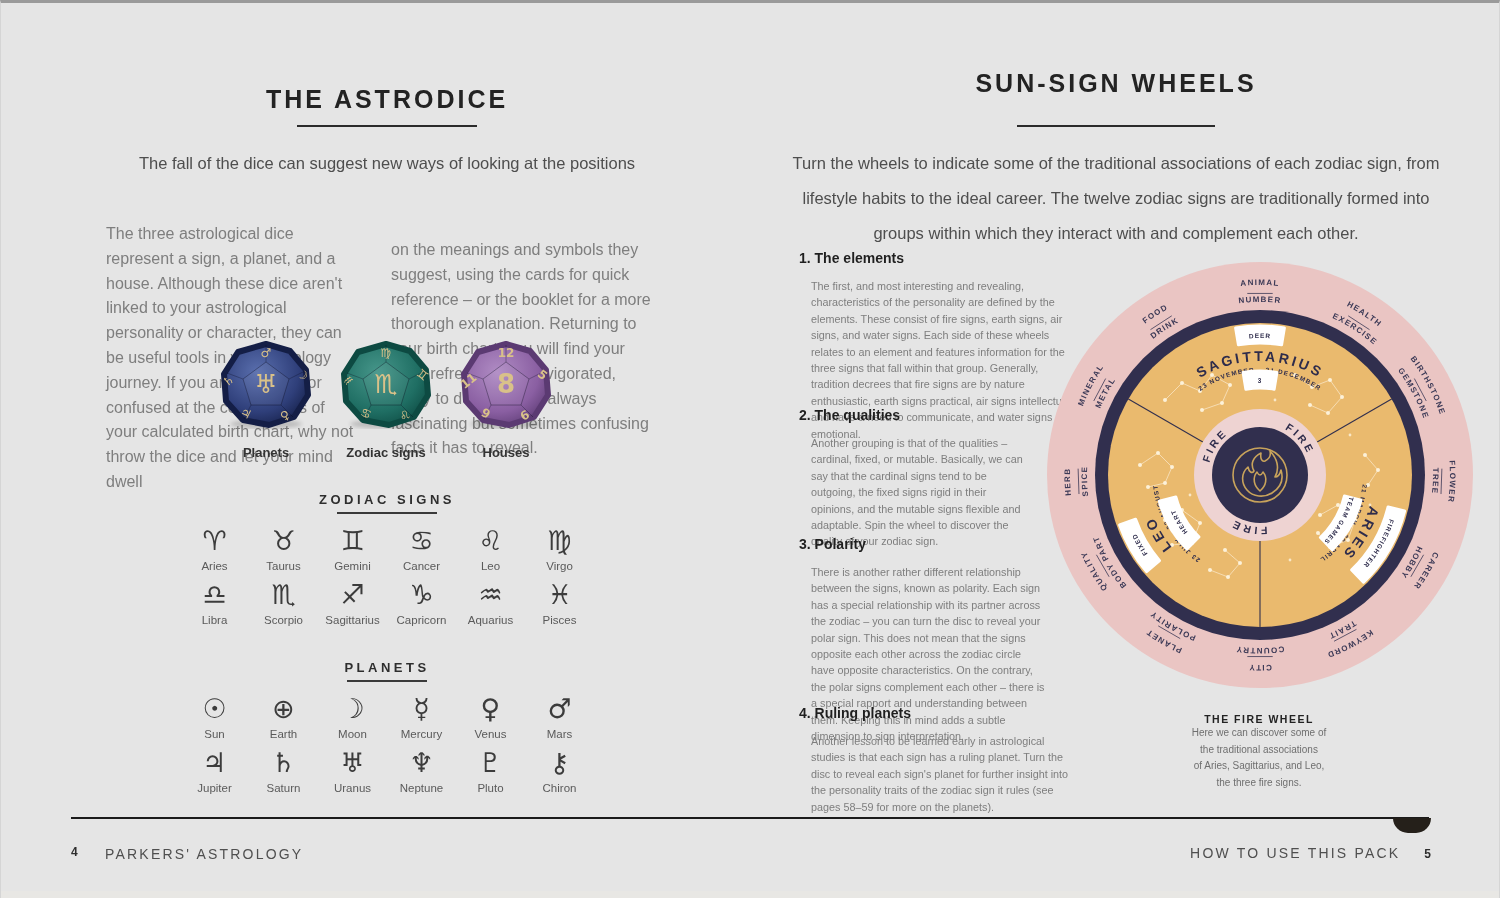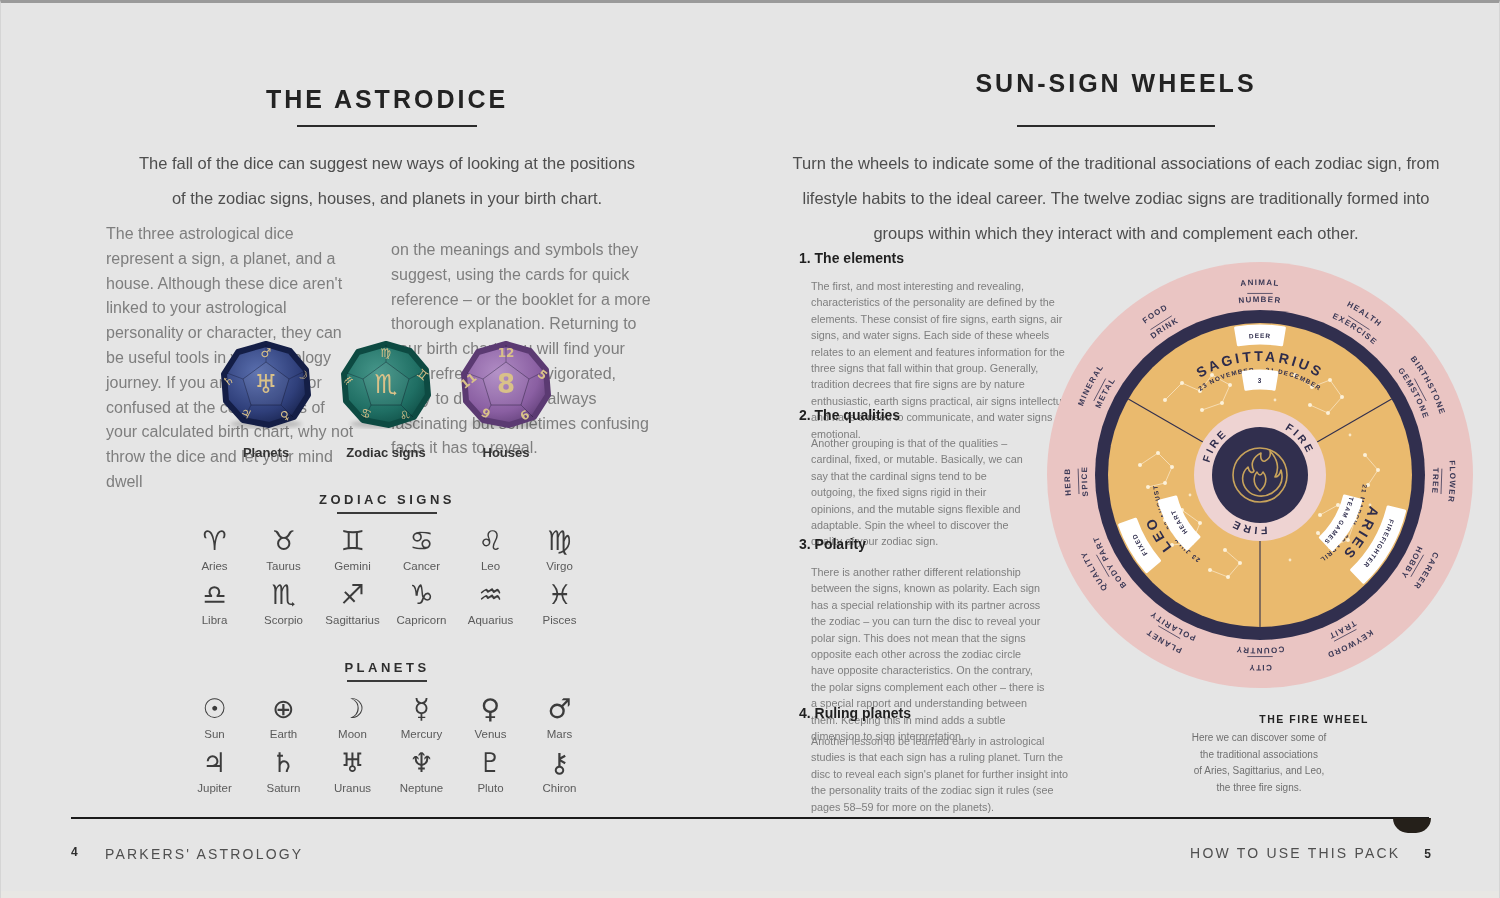--- a/index.html
+++ b/index.html
@@ -14,39 +14,38 @@
   .sec h3{font-size:14px;font-weight:700;color:#1f1f1f;margin:0 0 4px 0;}
   .sec p{margin:12px;font-size:10.8px;line-height:1.52;color:#7e7e7e;}
   .dice-row{display:flex;gap:28px;}
   .die-col{width:92px;text-align:center;}
   .die-label{font-size:13px;font-weight:700;color:#333;margin-top:12px;}
   .sym-head{font-size:13px;letter-spacing:3.5px;color:#2e2e2e;font-weight:600;text-align:center;}
   .sym-grid{display:grid;grid-template-columns:repeat(6,69px);row-gap:8px;}
   .sym-cell{text-align:center;}
   .sym-glyph{font-family:"DejaVu Sans",sans-serif;font-size:27px;line-height:30px;color:#3c3c3c;display:block;}
   .sym-label{font-size:11.5px;color:#5a5a5a;display:block;margin-top:4px;}
-  .cap-title{font-size:10.5px;font-weight:700;letter-spacing:1.5px;color:#222;text-align:right;margin-bottom:5px;}
+  .cap-title{font-size:10.5px;font-weight:700;letter-spacing:1.5px;color:#222;text-align:center;}
   .cap-line{font-size:10px;color:#6f6f6f;text-align:center;line-height:1.65;}
   .foot{font-size:14px;letter-spacing:2.2px;color:#4f4f4f;}
   .foot-num{font-weight:700;color:#2e2e2e;font-size:12px;letter-spacing:0;}
   .foot-line{height:2px;background:#1b1b1b;}
   .notch{border-radius:0 0 19px 19px;background:#25201a;}
   .bottom-strip{background:#e8e7e4;}
 </style>
 </head>
 <body>
 
 <div class="stage">
 
   <div class="abs" style="left:70px;top:0;width:632px;height:800px;">
     <div class="abs pg-title" style="left:0;top:82px;width:632px;">THE ASTRODICE</div>
     <div class="abs title-rule" style="left:226px;top:122px;width:180px;"></div>
     <div class="abs deck" id="deck-left" style="left:16px;top:143px;width:600px;">
         <div>The fall of the dice can suggest new ways of looking at the positions</div>
-        <div>of the zodiac signs, houses, and planets in your birth chart.</div>
       </div>
 
     <div class="abs smallbody" style="left:35px;top:219px;width:252px;">The three astrological dice represent a sign, a planet, and a house. Although these dice aren't linked to your astrological personality or character, they can be useful tools in your astrology journey. If you are surprised or confused at the components of your calculated birth chart, why not throw the dice and let your mind dwell</div>
     <div class="abs smallbody" style="left:320px;top:235px;width:260px;">on the meanings and symbols they suggest, using the cards for quick reference – or the booklet for a more thorough explanation. Returning to your birth chart, you will find your mind refreshed and invigorated, ready to deal with the always fascinating but sometimes confusing facts it has to reveal.</div>
 
     <div class="abs dice-row" id="dice-row" style="left:149px;top:338px;">
         <div class="die-col"><svg width="92" height="88" viewBox="0 0 92 88">
             <defs>
               <radialGradient id="dg0" cx="40%" cy="35%" r="75%">
                 <stop offset="0%" stop-color="#5a6fae"></stop>

